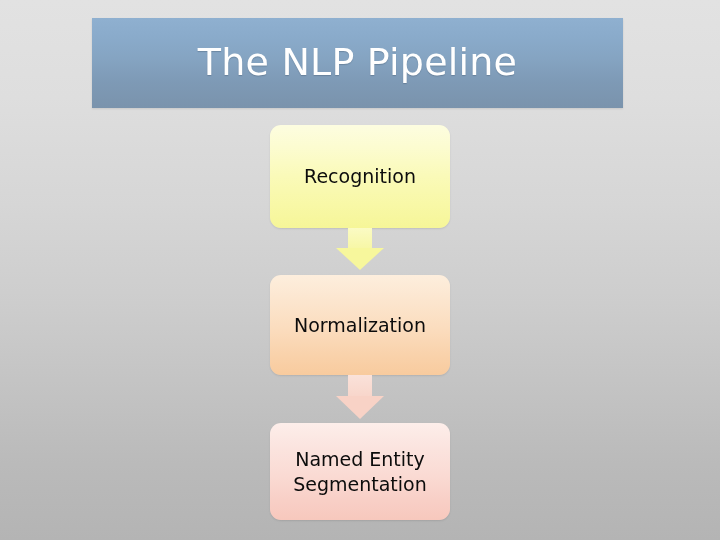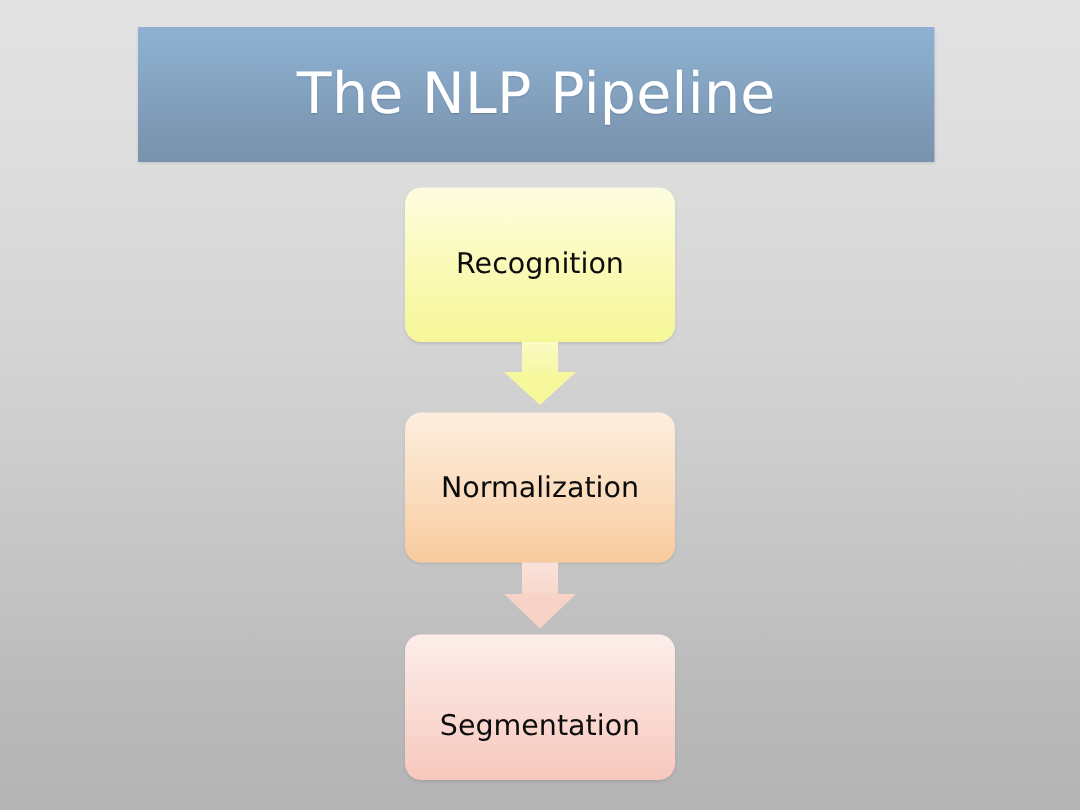--- a/index.html
+++ b/index.html
@@ -176,18 +176,18 @@
     </div>
   </div>
 
   <div class="arrow" id="arrow-2">
     <div class="stem"></div>
     <div class="head"></div>
   </div>
 
   <div class="flow-box" id="box-ner">
     <div>
-      <br>
+      <span>Named Entity</span><br>
       <span>Segmentation</span>
     </div>
   </div>
 
 </div>
 
 </body></html>

